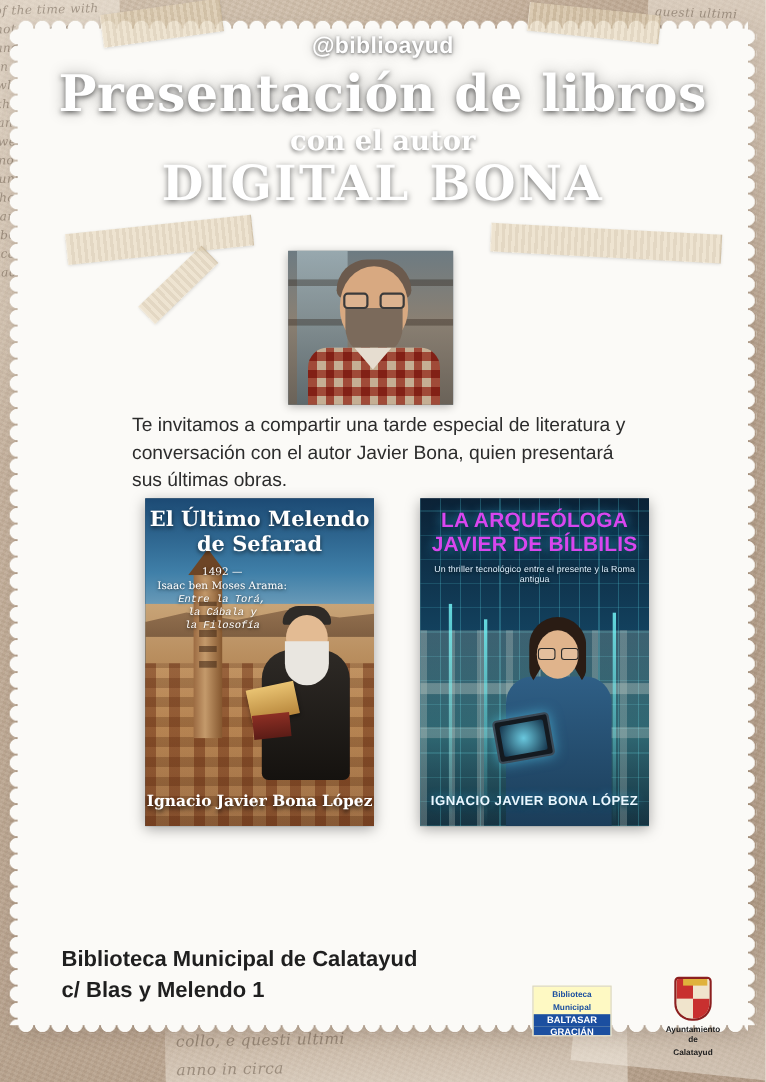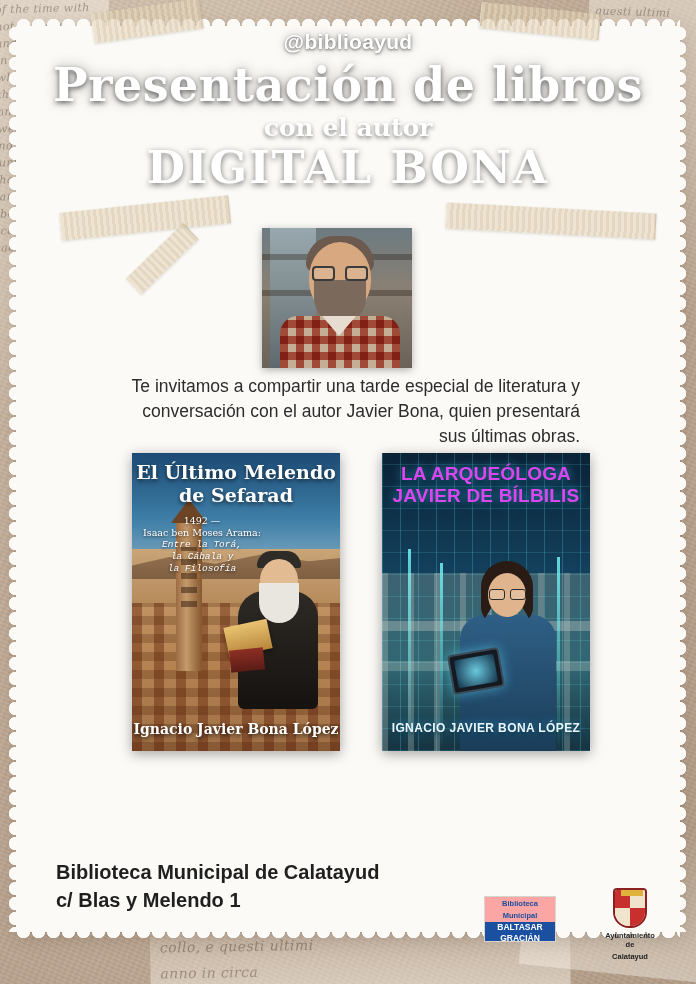--- a/index.html
+++ b/index.html
@@ -213,21 +213,21 @@
   }
   .portrait .collar {
     position:absolute; left:60px; top:88px; width:34px; height:20px;
     background:#e6ddd0; clip-path: polygon(0 0,100% 0,50% 100%);
   }
 
   
   .invite {
     position: absolute;
     left: 120px; top: 374px; width: 460px;
-    text-align: right;
+    text-align: left;
     color: #2c2c2c;
     font-size: 17.5px;
     line-height: 25px;
   }
 
   
   .book {
     position: absolute;
     box-shadow: 0 3px 12px rgba(0,0,0,.35);
     overflow: hidden;
@@ -342,21 +342,21 @@
     color:#1f1f1f; font-size:23px; font-weight:bold; line-height:31px;
   }
   .detail-2 {
     position:absolute; left:56px; top:858px;
     color:#1f1f1f; font-size:20px; font-weight:bold; line-height:28px;
   }
 
   
   .logo-lib {
     position:absolute; left:484px; top:896px; width:72px; height:46px;
-    background:#fca5a5;
+    background:#fef9c3;
     border:1px solid #d8d4cc;
     text-align:center;
     overflow:hidden;
   }
   .logo-lib .l1 { color:#1b4fa0; font-size:7.5px; font-weight:bold; line-height:8.5px; margin-top:3px; }
   .logo-lib .l2 { color:#ffffff; background:#1b4fa0; font-size:8.5px; font-weight:bold; line-height:11px; margin-top:2px; }
   .logo-lib .l3 { color:#ffffff; background:#1b4fa0; font-size:8.5px; font-weight:bold; line-height:11px; }
 
   .logo-ayto {
     position:absolute; left:600px; top:888px; width:60px; height:62px; text-align:center;
@@ -494,20 +494,21 @@
       <div class="hair"></div>
       <div class="face"></div>
       <div class="gl l"></div>
       <div class="gl r"></div>
       <div class="tablet"></div>
     </div>
     <div class="b2-title">
       <span>LA ARQUEÓLOGA</span><br>
       <span>JAVIER DE BÍLBILIS</span>
     </div>
+    <div class="b2-tag">Un thriller tecnológico entre el presente y la Roma antigua</div>
     <div class="b2-author">IGNACIO JAVIER BONA LÓPEZ</div>
   </div>
 
   <div class="detail-2">
     <div>Biblioteca Municipal de Calatayud</div>
     <div>c/ Blas y Melendo 1</div>
   </div>
 
   <div class="logo-lib">
     <div class="l1">Biblioteca</div>

